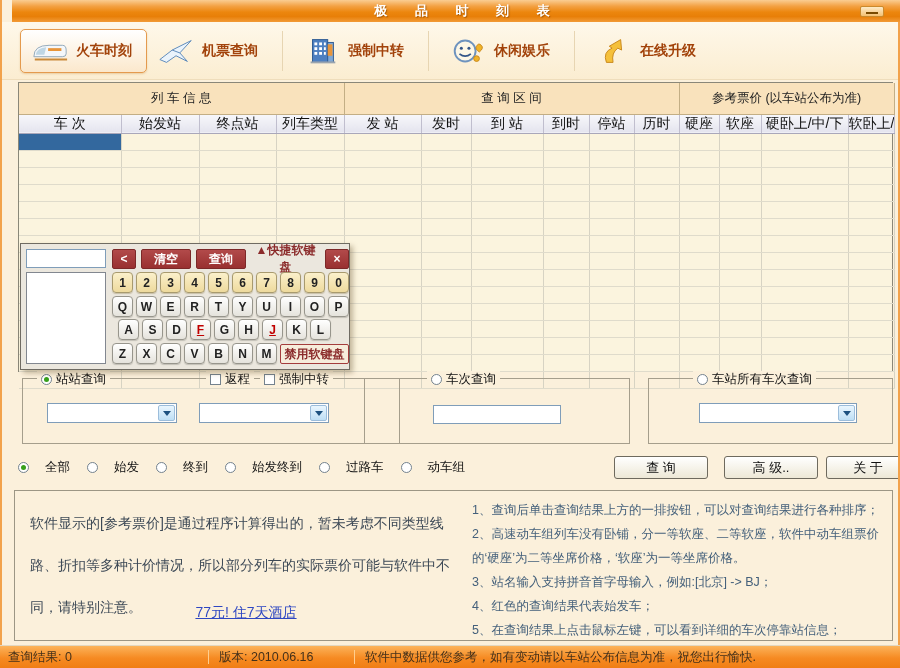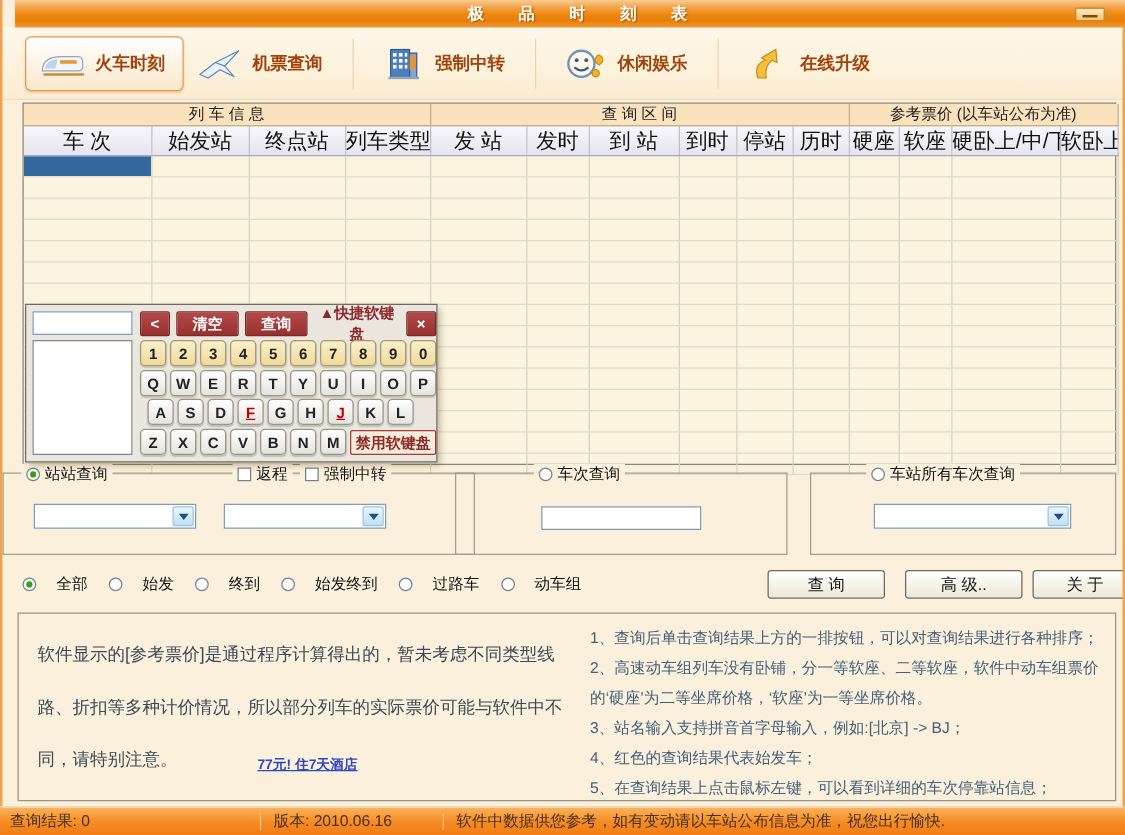--- a/index.html
+++ b/index.html
@@ -31,23 +31,23 @@
   .tb-item.active { border:1px solid #E49A4E; border-radius:5px;
     background:linear-gradient(#FFFFFF,#FBE8CC); box-shadow:0 1px 2px rgba(200,140,60,.35); }
   .tb-sep { width:1px; height:40px; background:#E7D5B2; margin:0 10px; }
   .tb-icon { width:38px; height:30px; flex:0 0 auto; }
 
   
   .table-wrap { position:absolute; left:18px; top:82px; width:875px; height:290px;
     border:1px solid #8A8778; background:#FBF4DE; }
   table.grid { border-collapse:collapse; table-layout:fixed; width:873px; }
   .grid th, .grid td { overflow:hidden; white-space:nowrap; }
-  .grid .grp { height:17px; background:#F9E2BC; font-size:12.5px; font-weight:normal; color:#222;
+  .grid .grp { height:31px; background:#F9E2BC; font-size:12.5px; font-weight:normal; color:#222;
     border-right:1px solid #C3AE85; border-bottom:1px solid #C3AE85; text-align:center; }
-  .grid .colh { height:17px; background:linear-gradient(#F7F7FB,#E4E4EE); font-size:17px; font-weight:normal;
+  .grid .colh { height:17px; background:linear-gradient(#F7F7FB,#E4E4EE); font-size:14px; font-weight:normal;
     color:#111; border-right:1px solid #C0BECE; border-bottom:1px solid #A9A7BA; text-align:center; }
   .grid td { height:17px; border-right:1px solid #D7D3C3; border-bottom:1px solid #DFDBCB; }
   .grid td.selected { background:#33689E; }
 
   
   .kb { position:absolute; left:20px; top:243px; width:330px; height:127px;
     background:#EBE7DE; border:1px solid #6F6B62; box-shadow:3px 3px 5px rgba(90,65,30,.35);
     padding:5px; display:flex; gap:6px; z-index:40; }
   .kb-left { width:80px; display:flex; flex-direction:column; gap:4px; }
   .kb-input { height:19px; background:#FFF; border:1px solid #7F9DB9; }
@@ -91,21 +91,21 @@
   .act { position:absolute; top:456px; height:23px; background:linear-gradient(#FFFFFF,#EDE8D6);
     border:1px solid #6E6A5E; border-radius:3px; font-size:13px; color:#111; text-align:center; line-height:21px; cursor:default; }
   .act.query { left:614px; width:94px; }
   .act.adv { left:724px; width:94px; }
   .act.about { left:826px; width:84px; }
 
   
   .panel { position:absolute; left:14px; top:490px; width:879px; height:151px; border:1px solid #9C9684; }
   .notice-text { position:absolute; left:15px; top:11px; width:432px; font-size:14px; line-height:42px; color:#3D4956; }
   .notice-link { position:absolute; left:15px; top:113px; width:432px; text-align:center;
-    font-size:11px; font-weight:bold; color:#2E47C2; text-decoration:underline; cursor:pointer; }
+    font-size:14px; font-weight:normal; color:#2E47C2; text-decoration:underline; cursor:pointer; }
   .tips { position:absolute; left:457px; top:7px; width:424px; font-size:12.5px; line-height:24px; color:#44607B; }
 
   
   .status { position:absolute; left:0; top:645px; width:900px; height:23px;
     background:linear-gradient(#FCB35A,#F68A22 55%,#F07E14); border-top:1px solid #E2D8C2;
     display:flex; align-items:center; font-size:12.5px; color:#45311A; z-index:55; }
   .st-results { margin-left:8px; width:190px; }
   .st-sep { width:1px; height:14px; background:#C06A10; border-right:1px solid #FFCE8E; margin:0 10px; }
   .st-version { width:125px; }
 </style>
@@ -529,21 +529,21 @@
             <button class="key key-letter">V</button>
             <button class="key key-letter">B</button>
             <button class="key key-letter">N</button>
             <button class="key key-letter">M</button>
           </div>
         <button class="kb-disable">禁用软键盘</button>
       </div>
     </div>
   </div>
 
-  <div class="fs" style="left:2px;width:378px;padding-left:24px;">
+  <div class="fs" style="left:22px;width:378px;padding-left:24px;">
     <span class="fs-legend" style="left:14px;">
       <span class="radio sel"></span>
       <span>站站查询</span>
     </span>
     <span class="fs-legend" style="left:183px;">
       <span class="cb"></span>
       <span>返程</span>
     </span>
     <span class="fs-legend" style="left:237px;">
       <span class="cb"></span>

